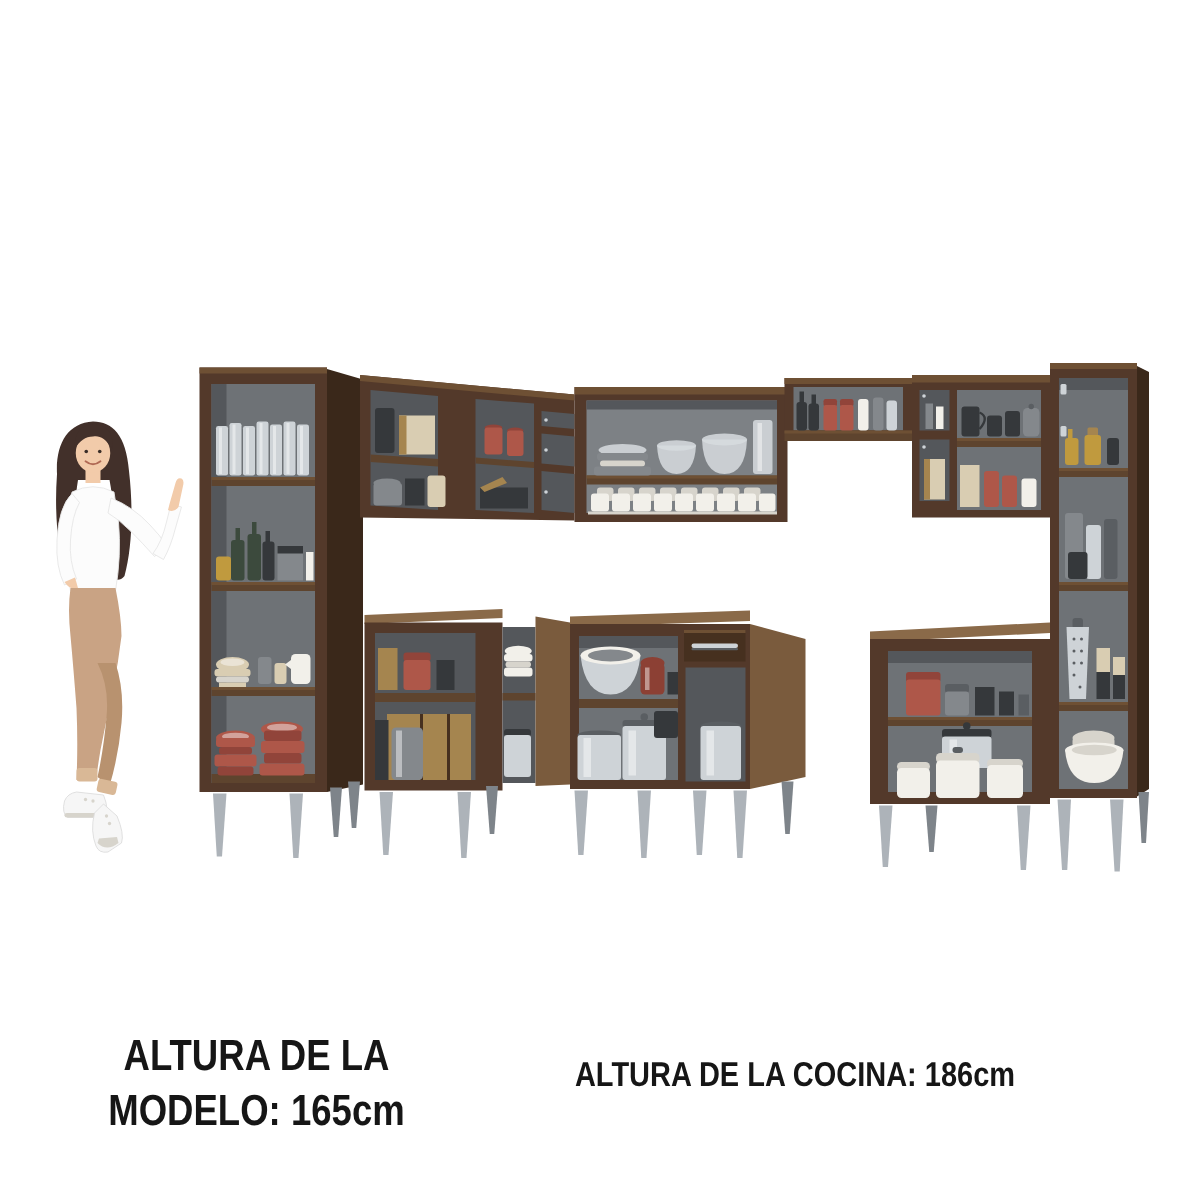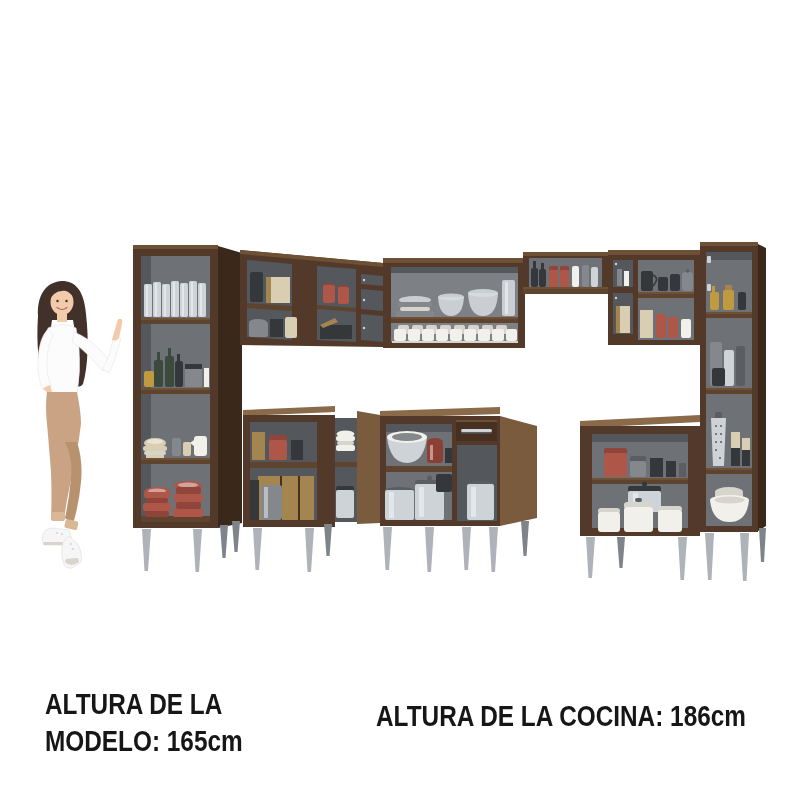--- a/index.html
+++ b/index.html
@@ -1,21 +1,21 @@
 <!DOCTYPE html>
 <html style="--background: #ffffff; --text: #161616; --wood-front: #53392a; --wood-front-dark: #46301f; --wood-side-light: #7a5b3d; --wood-side-dark: #3a281a; --wood-top: #6e5034; --counter-top: #8a6a49; --shelf-edge: #5e442e; --interior-back: #6e7276; --interior-back-dark: #54575b; --interior-back-light: #7d8185; --leg-silver: #adb3b9; --leg-dark: #7e848a; --steel: #ced3d7; --steel-dark: #5a5e62; --red-ceramic: #ae5749; --red-ceramic-dark: #91443a; --copper: #8c4034; --cream: #d9cdb2; --board-tan: #a5854f; --gold: #c09a3e; --bottle-green: #3c4a3d; --gray-item: #84888c; --dark-item: #35383b; --white-dish: #f2f0ea; --white-dish-shadow: #d7d4cc; --glass: #d7dcdf; --skin: #f2cbaa; --hair: #42302a; --shirt: #fcfcfc; --pants: #c9a384; --pants-dark: #b8926f; --pants-light: #d9b896; --shoe: #f6f6f6;"><head>
 <meta charset="utf-8">
 <style>
   html,body{margin:0;padding:0;}
   body{width:800px;height:800px;position:relative;background:var(--background,#fff);
        font-family:"Liberation Sans",sans-serif;overflow:hidden;}
   .layer{position:absolute;}
-  .caption{position:absolute;text-align:left;font-weight:bold;color:var(--text,#161616);}
+  .caption{position:absolute;text-align:center;font-weight:bold;color:var(--text,#161616);}
   .caption-left{left:21px;top:686px;width:300px;font-size:29px;line-height:37px;}
-  .caption-right{left:344px;top:699px;width:400px;font-size:29px;line-height:34px;}
+  .caption-right{left:330px;top:699px;width:400px;font-size:23px;line-height:34px;}
   .cap-line{display:block;transform:scaleX(0.84);transform-origin:center;white-space:nowrap;}
 
   
   .wf{fill:var(--wood-front,#53392a)} .wfd{fill:var(--wood-front-dark,#46301f)}
   .wsl{fill:var(--wood-side-light,#7a5b3d)} .wsd{fill:var(--wood-side-dark,#3a281a)}
   .wtp{fill:var(--wood-top,#6e5034)} .ctr{fill:var(--counter-top,#8a6a49)}
   .she{fill:var(--shelf-edge,#5e442e)}
   .ib{fill:var(--interior-back,#6e7276)} .ibd{fill:var(--interior-back-dark,#54575b)}
   .ibl{fill:var(--interior-back-light,#7d8185)}
   .leg{fill:var(--leg-silver,#adb3b9)} .legd{fill:var(--leg-dark,#7e848a)}

